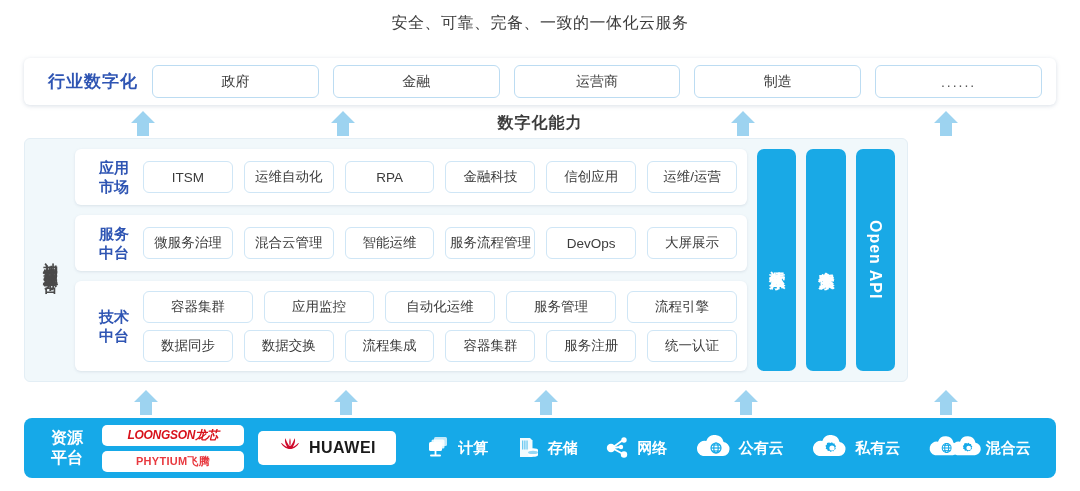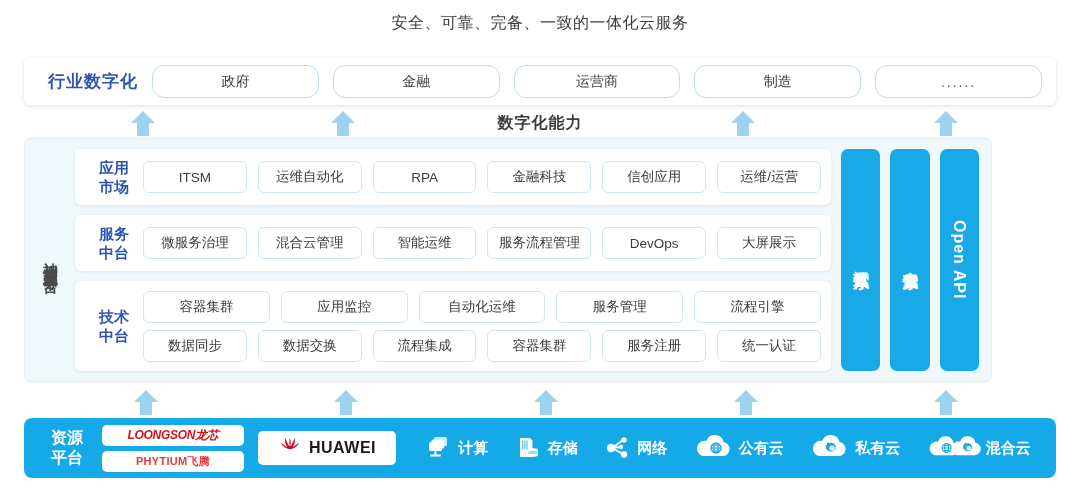--- a/index.html
+++ b/index.html
@@ -25,38 +25,38 @@
     background:#ffffff;border-radius:6px;
     box-shadow:0 1px 4px rgba(120,140,170,.28);
     display:flex;align-items:center;padding:0 10px;box-sizing:border-box;
   }
   .industry-label{
     width:118px;flex:none;text-align:center;
     font-size:17px;font-weight:bold;color:#2f55b3;letter-spacing:1px;
   }
   .industry-pills{flex:1;display:flex;gap:14px;padding-right:4px;}
   .pill{
-    flex:1;height:31px;border:1px solid #bcdcf2;border-radius:12px;
+    flex:1;height:31px;border:1px solid #bcdcf2;border-radius:6px;
     background:#fff;display:flex;align-items:center;justify-content:center;
     font-size:14px;color:#3c3c3c;
   }
   .pill.dots{letter-spacing:2px;color:#555;}
 
   
   .arrow{position:absolute;width:26px;height:26px;}
   .arrow svg{display:block;}
 
   .cap-label{
     position:absolute;left:0;top:113px;width:1080px;text-align:center;
     font-size:16px;font-weight:bold;color:#3c3c3c;letter-spacing:1px;
   }
 
   
   .platform{
-    position:absolute;left:24px;top:138px;width:968px;height:244px;
+    position:absolute;left:24px;top:138px;width:884px;height:244px;
     background:#f1f8fb;border:1px solid #e3eef5;border-radius:6px;
     box-sizing:border-box;display:flex;
   }
   .platform-label{
     width:50px;flex:none;display:flex;align-items:center;justify-content:center;
   }
   .platform-label span{
     writing-mode:vertical-rl;text-orientation:upright;
     font-size:15px;font-weight:bold;color:#4a4a4a;letter-spacing:2px;
   }

